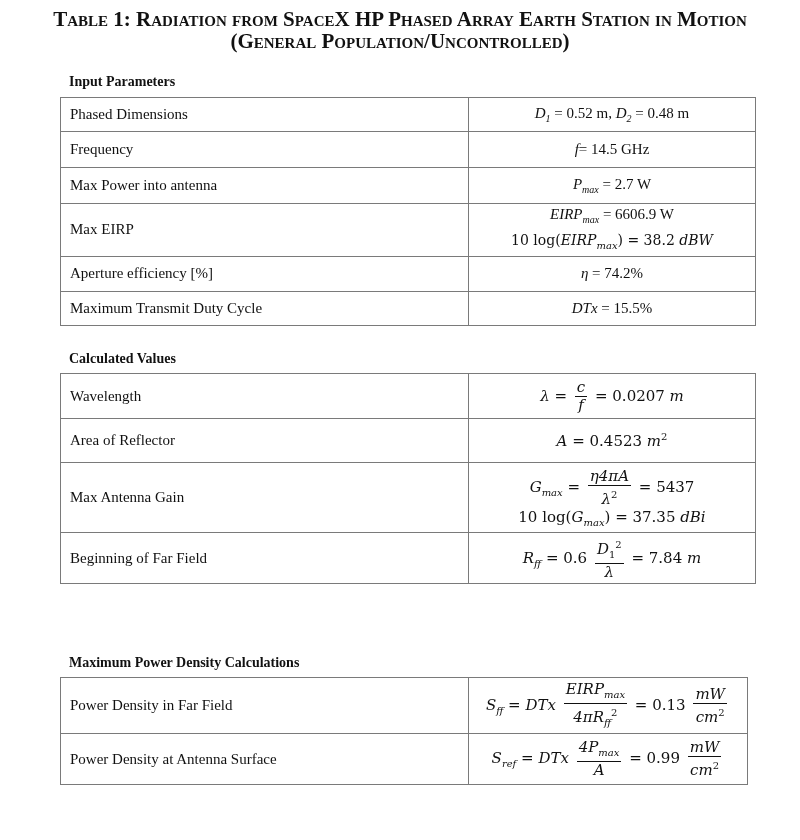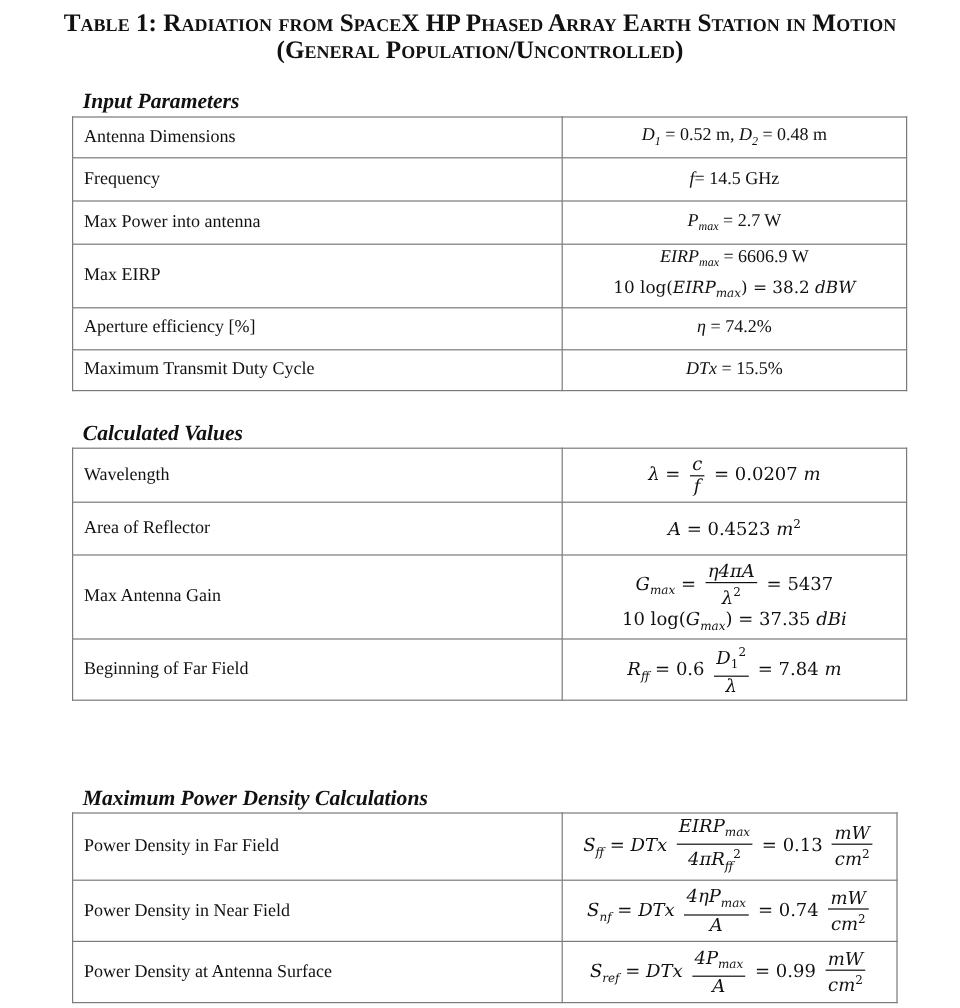--- a/index.html
+++ b/index.html
@@ -1,20 +1,20 @@
 <!DOCTYPE html>
 <html><head>
 <meta charset="utf-8">
 <style>
   html, body { margin: 0; padding: 0; background: #ffffff; }
   body { width: 800px; height: 840px; position: relative; overflow: hidden;
          font-family: "Liberation Serif", "DejaVu Serif", serif; color: #111; }
   .title { position: absolute; left: 0; top: 8px; width: 800px; text-align: center;
            font-weight: bold; font-size: 21px; line-height: 22px; font-variant: small-caps; }
-  .sec { position: absolute; left: 69px; font-weight: bold; font-size: 18px; font-style: italic; }
+  .sec { position: absolute; left: 69px; font-weight: bold; font-size: 14px; }
   table.t { position: absolute; left: 60px; border-collapse: collapse; }
   table.t td { border: 1.5px solid #7a7a7a; font-size: 15px; padding: 0; vertical-align: middle; }
   td.lbl { width: 398px; padding-left: 9px !important; }
   td.val { text-align: center; }
   i, .it { font-style: italic; }
   .mu { font-family: "DejaVu Serif", serif; font-size: 14px; }
   sub, sup { font-size: 10px; }
   .frac { display: inline-flex; flex-direction: column; align-items: center; vertical-align: middle;
           margin: 0 3px; line-height: 17px; }
   .frac .num { border-bottom: 1px solid #111; padding: 0 2px; }
@@ -25,21 +25,21 @@
 
 <div class="title">
   <div>Table 1: Radiation from SpaceX HP Phased Array Earth Station in Motion</div>
   <div>(General Population/Uncontrolled)</div>
 </div>
 
 <div class="sec" style="top:74px;">Input Parameters</div>
 <table class="t" style="top:97px; width:696px;">
   <tbody>
       <tr style="height:34px;">
-    <td class="lbl">Antenna Dimensions</td>
+    <td class="lbl">Phased Dimensions</td>
     <td class="val">
       <i>D</i><sub class="it">1</sub>
       <span>= 0.52 m,</span>
       <i>D</i><sub class="it">2</sub>
       <span>= 0.48 m</span>
     </td>
   </tr>
   <tr style="height:36px;">
     <td class="lbl">Frequency</td>
     <td class="val">
@@ -138,36 +138,20 @@
             <span><i>4πR</i><sub class="it">ff</sub><sup>2</sup></span>
           </span>
       <span>= 0.13</span>
       <span class="frac">
             <i class="num">mW</i>
             <span><i>cm</i><sup>2</sup></span>
           </span>
     </td>
   </tr>
   <tr style="height:51px;">
-    <td class="lbl">Power Density in Near Field</td>
-    <td class="val mu">
-      <i>S</i><sub class="it">nf</sub> =
-      <i>DTx</i>
-      <span class="frac">
-            <span class="num"><i>4ηP</i><sub class="it">max</sub></span>
-            <i>A</i>
-          </span>
-      <span>= 0.74</span>
-      <span class="frac">
-            <i class="num">mW</i>
-            <span><i>cm</i><sup>2</sup></span>
-          </span>
-    </td>
-  </tr>
-  <tr style="height:51px;">
     <td class="lbl">Power Density at Antenna Surface</td>
     <td class="val mu">
       <i>S</i><sub class="it">ref</sub> =
       <i>DTx</i>
       <span class="frac">
             <span class="num"><i>4P</i><sub class="it">max</sub></span>
             <i>A</i>
           </span>
       <span>= 0.99</span>
       <span class="frac">

